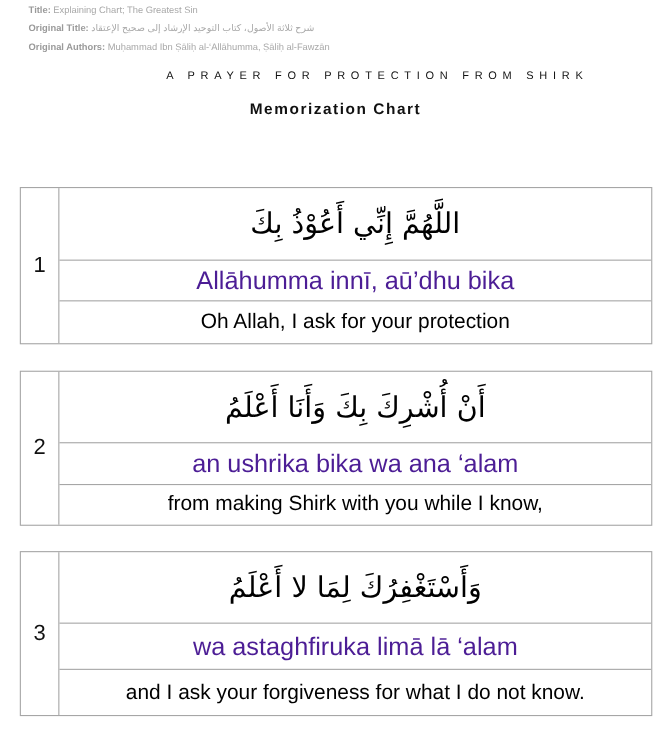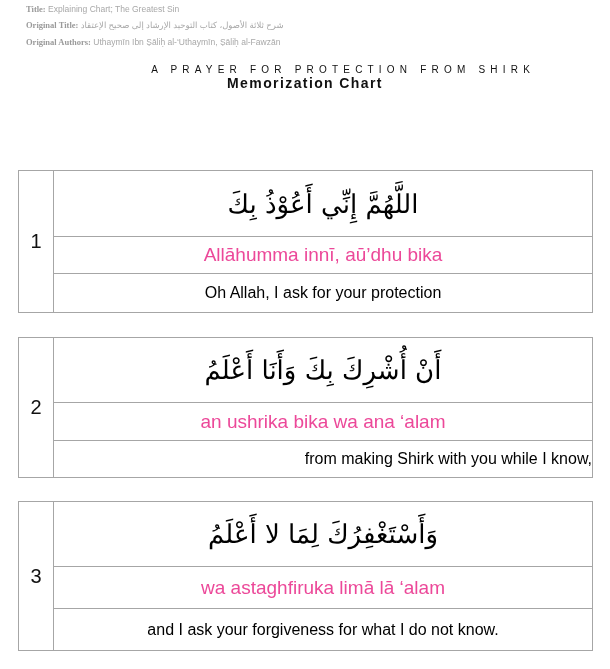--- a/index.html
+++ b/index.html
@@ -1,69 +1,69 @@
 <!DOCTYPE html>
 <html><head>
   <meta charset="utf-8">
   <style>
     html, body { margin: 0; padding: 0; background: #ffffff; }
     body {
       width: 610px; height: 669px; position: relative; overflow: hidden;
       font-family: "Liberation Sans", sans-serif; color: #000;
     }
     .meta { position: absolute; left: 26px; font-size: 8.5px; color: #a8a8a8; white-space: nowrap; }
-    .meta b { font-weight: bold; color: #9a9a9a; font-family: Liberation Serif, serif; }
+    .meta b { font-weight: bold; color: #9a9a9a; }
     .meta-1 { top: 4px; }
     .meta-2 { top: 20px; }
     .meta-3 { top: 37px; }
     .heading {
       position: absolute; left: 0; width: 535px; text-align: right;
       top: 64px; font-size: 10px; letter-spacing: 5.2px; color: #111;
     }
     .subheading {
       position: absolute; left: 0; width: 610px; text-align: center;
-      top: 75px; font-size: 14px; font-weight: bold; letter-spacing: 1.4px; color: #111;
+      top: 91px; font-size: 14px; font-weight: bold; letter-spacing: 1.4px; color: #111;
     }
     .chart {
       position: absolute; left: 18px; width: 575px;
       border: 1px solid #a6a6a6; box-sizing: border-box;
       display: flex;
     }
     .num {
       width: 34px; border-right: 1px solid #a6a6a6;
       display: flex; align-items: center; justify-content: center;
       font-size: 20px; color: #111;
     }
     .rows { flex: 1; display: flex; flex-direction: column; }
     .row { display: flex; align-items: center; justify-content: center; box-sizing: border-box; }
     .row + .row { border-top: 1px solid #a6a6a6; }
     .arabic {
       font-family: "DejaVu Serif", serif; font-size: 26px; direction: rtl; color: #000;
     }
-    .translit { font-size: 19px; color: #ec4899; }
-    .english { font-size: 16px; color: #000; }
+    .translit { font-size: 23px; color: #4c1d95; }
+    .english { font-size: 19px; color: #000; }
 
     #chart-1 { top: 170px; height: 143px; }
     #chart-1 .r1 { height: 65px; } #chart-1 .r2 { height: 37px; } #chart-1 .r3 { flex: 1; }
     #chart-2 { top: 337px; height: 141px; }
-    #chart-2 .r1 { height: 64px; align-items: center; } #chart-2 .r2 { height: 38px; text-align: right; } #chart-2 .r3 { flex: 1; justify-content: flex-end; }
+    #chart-2 .r1 { height: 64px; align-items: center; } #chart-2 .r2 { height: 38px; text-align: right; } #chart-2 .r3 { flex: 1; }
     #chart-3 { top: 501px; height: 150px; }
     #chart-3 .r1 { height: 64px; } #chart-3 .r2 { height: 42px; justify-content: center; } #chart-3 .r3 { flex: 1; }
   </style>
 </head>
 <body>
 
 <div class="meta meta-1">
   <b>Title:</b><span> Explaining Chart; The Greatest Sin</span>
 </div>
 <div class="meta meta-2">
   <b>Original Title:</b><span> شرح ثلاثة الأصول، كتاب التوحيد الإرشاد إلى صحيح الإعتقاد</span>
 </div>
 <div class="meta meta-3">
-  <b>Original Authors:</b><span> Uthaymīn Ibn Ṣāliḥ al-‘Uthaymīn, Ṣāliḥ al-Fawzān</span>
+  <b>Original Authors:</b><span> Muḥammad Ibn Ṣāliḥ al-‘Allāhumma, Ṣāliḥ al-Fawzān</span>
 </div>
 
 <div class="heading">A PRAYER FOR PROTECTION FROM SHIRK</div>
 <div class="subheading">Memorization Chart</div>
 
 <div class="chart" id="chart-1">
   <div class="num">1</div>
   <div class="rows">
     <div class="row r1">
         <span class="arabic">اللَّهُمَّ إِنِّي أَعُوْذُ بِكَ</span>

